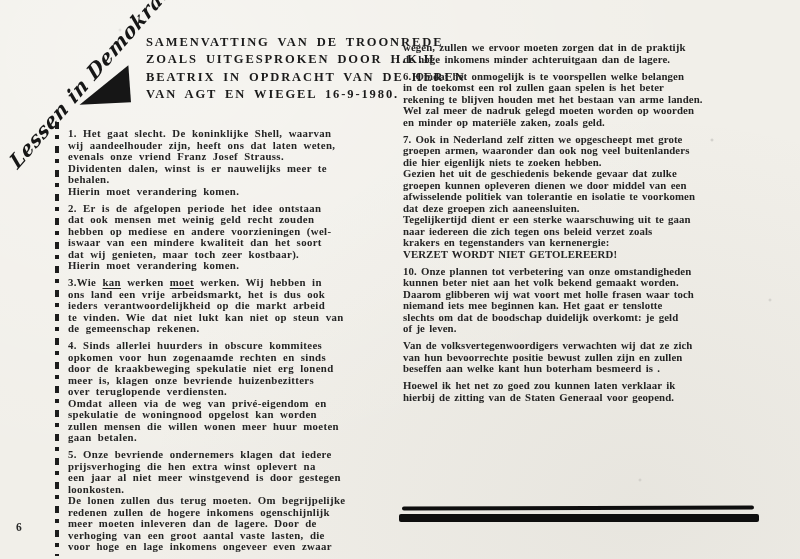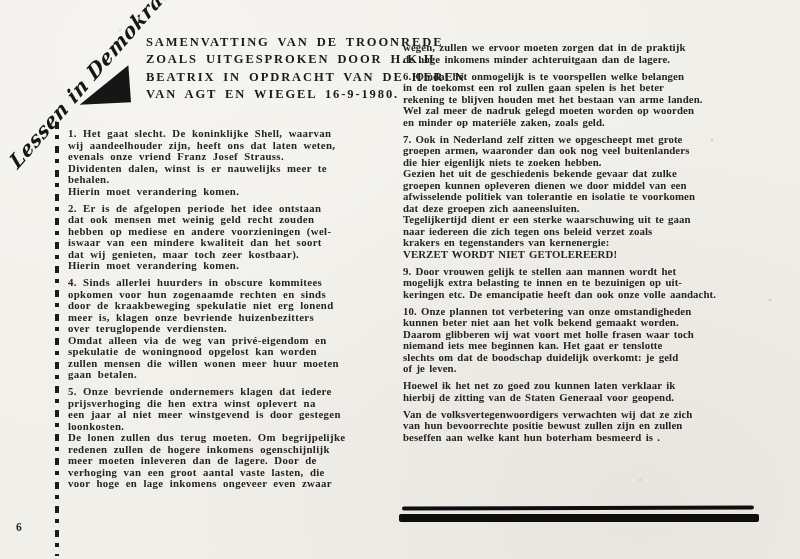--- a/index.html
+++ b/index.html
@@ -107,32 +107,32 @@
 
   <div class="triangle"></div>
 
   <div class="tear-line"></div>
 
   <div class="doc-title">SAMENVATTING VAN DE TROONREDE<br>ZOALS UITGESPROKEN DOOR H.K.H<br>BEATRIX IN OPDRACHT VAN DE HEREN<br>VAN AGT EN WIEGEL 16-9-1980.</div>
 
   <div class="col col-left">
     <p class="para">1. Het gaat slecht. De koninklijke Shell, waarvan<br>wij aandeelhouder zijn, heeft ons dat laten weten,<br>evenals onze vriend Franz Josef Strauss.<br>Dividenten dalen, winst is er nauwelijks meer te<br>behalen.<br>Hierin moet verandering komen.</p>
     <p class="para">2. Er is de afgelopen periode het idee ontstaan<br>dat ook mensen met weinig geld recht zouden<br>hebben op mediese en andere voorzieningen (wel-<br>iswaar van een mindere kwaliteit dan het soort<br>dat wij genieten, maar toch zeer kostbaar).<br>Hierin moet verandering komen.</p>
+    <p class="para">3.Wie <u>kan</u> werken <u>moet</u> werken. Wij hebben in<br>ons land een vrije arbeidsmarkt, het is dus ook<br>ieders verantwoordelijkheid op die markt arbeid<br>te vinden. Wie dat niet lukt kan niet op steun van<br>de gemeenschap rekenen.</p>
     <p class="para">4. Sinds allerlei huurders in obscure kommitees<br>opkomen voor hun zogenaamde rechten en sinds<br>door de kraakbeweging spekulatie niet erg lonend<br>meer is, klagen onze bevriende huizenbezitters<br>over teruglopende verdiensten.<br>Omdat alleen via de weg van privé-eigendom en<br>spekulatie de woningnood opgelost kan worden<br>zullen mensen die willen wonen meer huur moeten<br>gaan betalen.</p>
     <p class="para">5. Onze bevriende ondernemers klagen dat iedere<br>prijsverhoging die hen extra winst oplevert na<br>een jaar al niet meer winstgevend is door gestegen<br>loonkosten.<br>De lonen zullen dus terug moeten. Om begrijpelijke<br>redenen zullen de hogere inkomens ogenschijnlijk<br>meer moeten inleveren dan de lagere. Door de<br>verhoging van een groot aantal vaste lasten, die<br>voor hoge en lage inkomens ongeveer even zwaar</p>
   </div>
 
   <div class="col col-right">
     <p class="para">wegen, zullen we ervoor moeten zorgen dat in de praktijk<br>de hoge inkomens minder achteruitgaan dan de lagere.</p>
     <p class="para">6. Omdat het onmogelijk is te voorspellen welke belangen<br>in de toekomst een rol zullen gaan spelen is het beter<br>rekening te blijven houden met het bestaan van arme landen.<br>Wel zal meer de nadruk gelegd moeten worden op woorden<br>en minder op materiële zaken, zoals geld.</p>
     <p class="para">7. Ook in Nederland zelf zitten we opgescheept met grote<br>groepen armen, waaronder dan ook nog veel buitenlanders<br>die hier eigenlijk niets te zoeken hebben.<br>Gezien het uit de geschiedenis bekende gevaar dat zulke<br>groepen kunnen opleveren dienen we door middel van een<br>afwisselende politiek van tolerantie en isolatie te voorkomen<br>dat deze groepen zich aaneensluiten.<br>Tegelijkertijd dient er een sterke waarschuwing uit te gaan<br>naar iedereen die zich tegen ons beleid verzet zoals<br>krakers en tegenstanders van kernenergie:<br>VERZET WORDT NIET GETOLEREERD!</p>
-    <p class="para">9. Door vrouwen gelijk te stellen aan mannen wordt het<br>mogelijk extra belasting te innen en te bezuinigen op uit-<br>keringen etc. De emancipatie heeft dan ook onze volle aandacht.</p>
     <p class="para">10. Onze plannen tot verbetering van onze omstandigheden<br>kunnen beter niet aan het volk bekend gemaakt worden.<br>Daarom glibberen wij wat voort met holle frasen waar toch<br>niemand iets mee beginnen kan. Het gaat er tenslotte<br>slechts om dat de boodschap duidelijk overkomt: je geld<br>of je leven.</p>
+    <p class="para">Van de volksvertegenwoordigers verwachten wij dat ze zich<br>van hun bevoorrechte positie bewust zullen  zijn en zullen<br>beseffen aan welke kant hun boterham besmeerd is .</p>
     <p class="para">Hoewel ik het net zo goed zou kunnen laten verklaar ik<br>hierbij de zitting van de Staten Generaal voor geopend.</p>
-    <p class="para">Van de volksvertegenwoordigers verwachten wij dat ze zich<br>van hun bevoorrechte positie bewust zullen  zijn en zullen<br>beseffen aan welke kant hun boterham besmeerd is .</p>
   </div>
 
   <div class="page-number">6</div>
 
   <div class="bar bar-thin"></div>
   <div class="bar bar-thick"></div>
 
 </div>
 
 </body></html>

